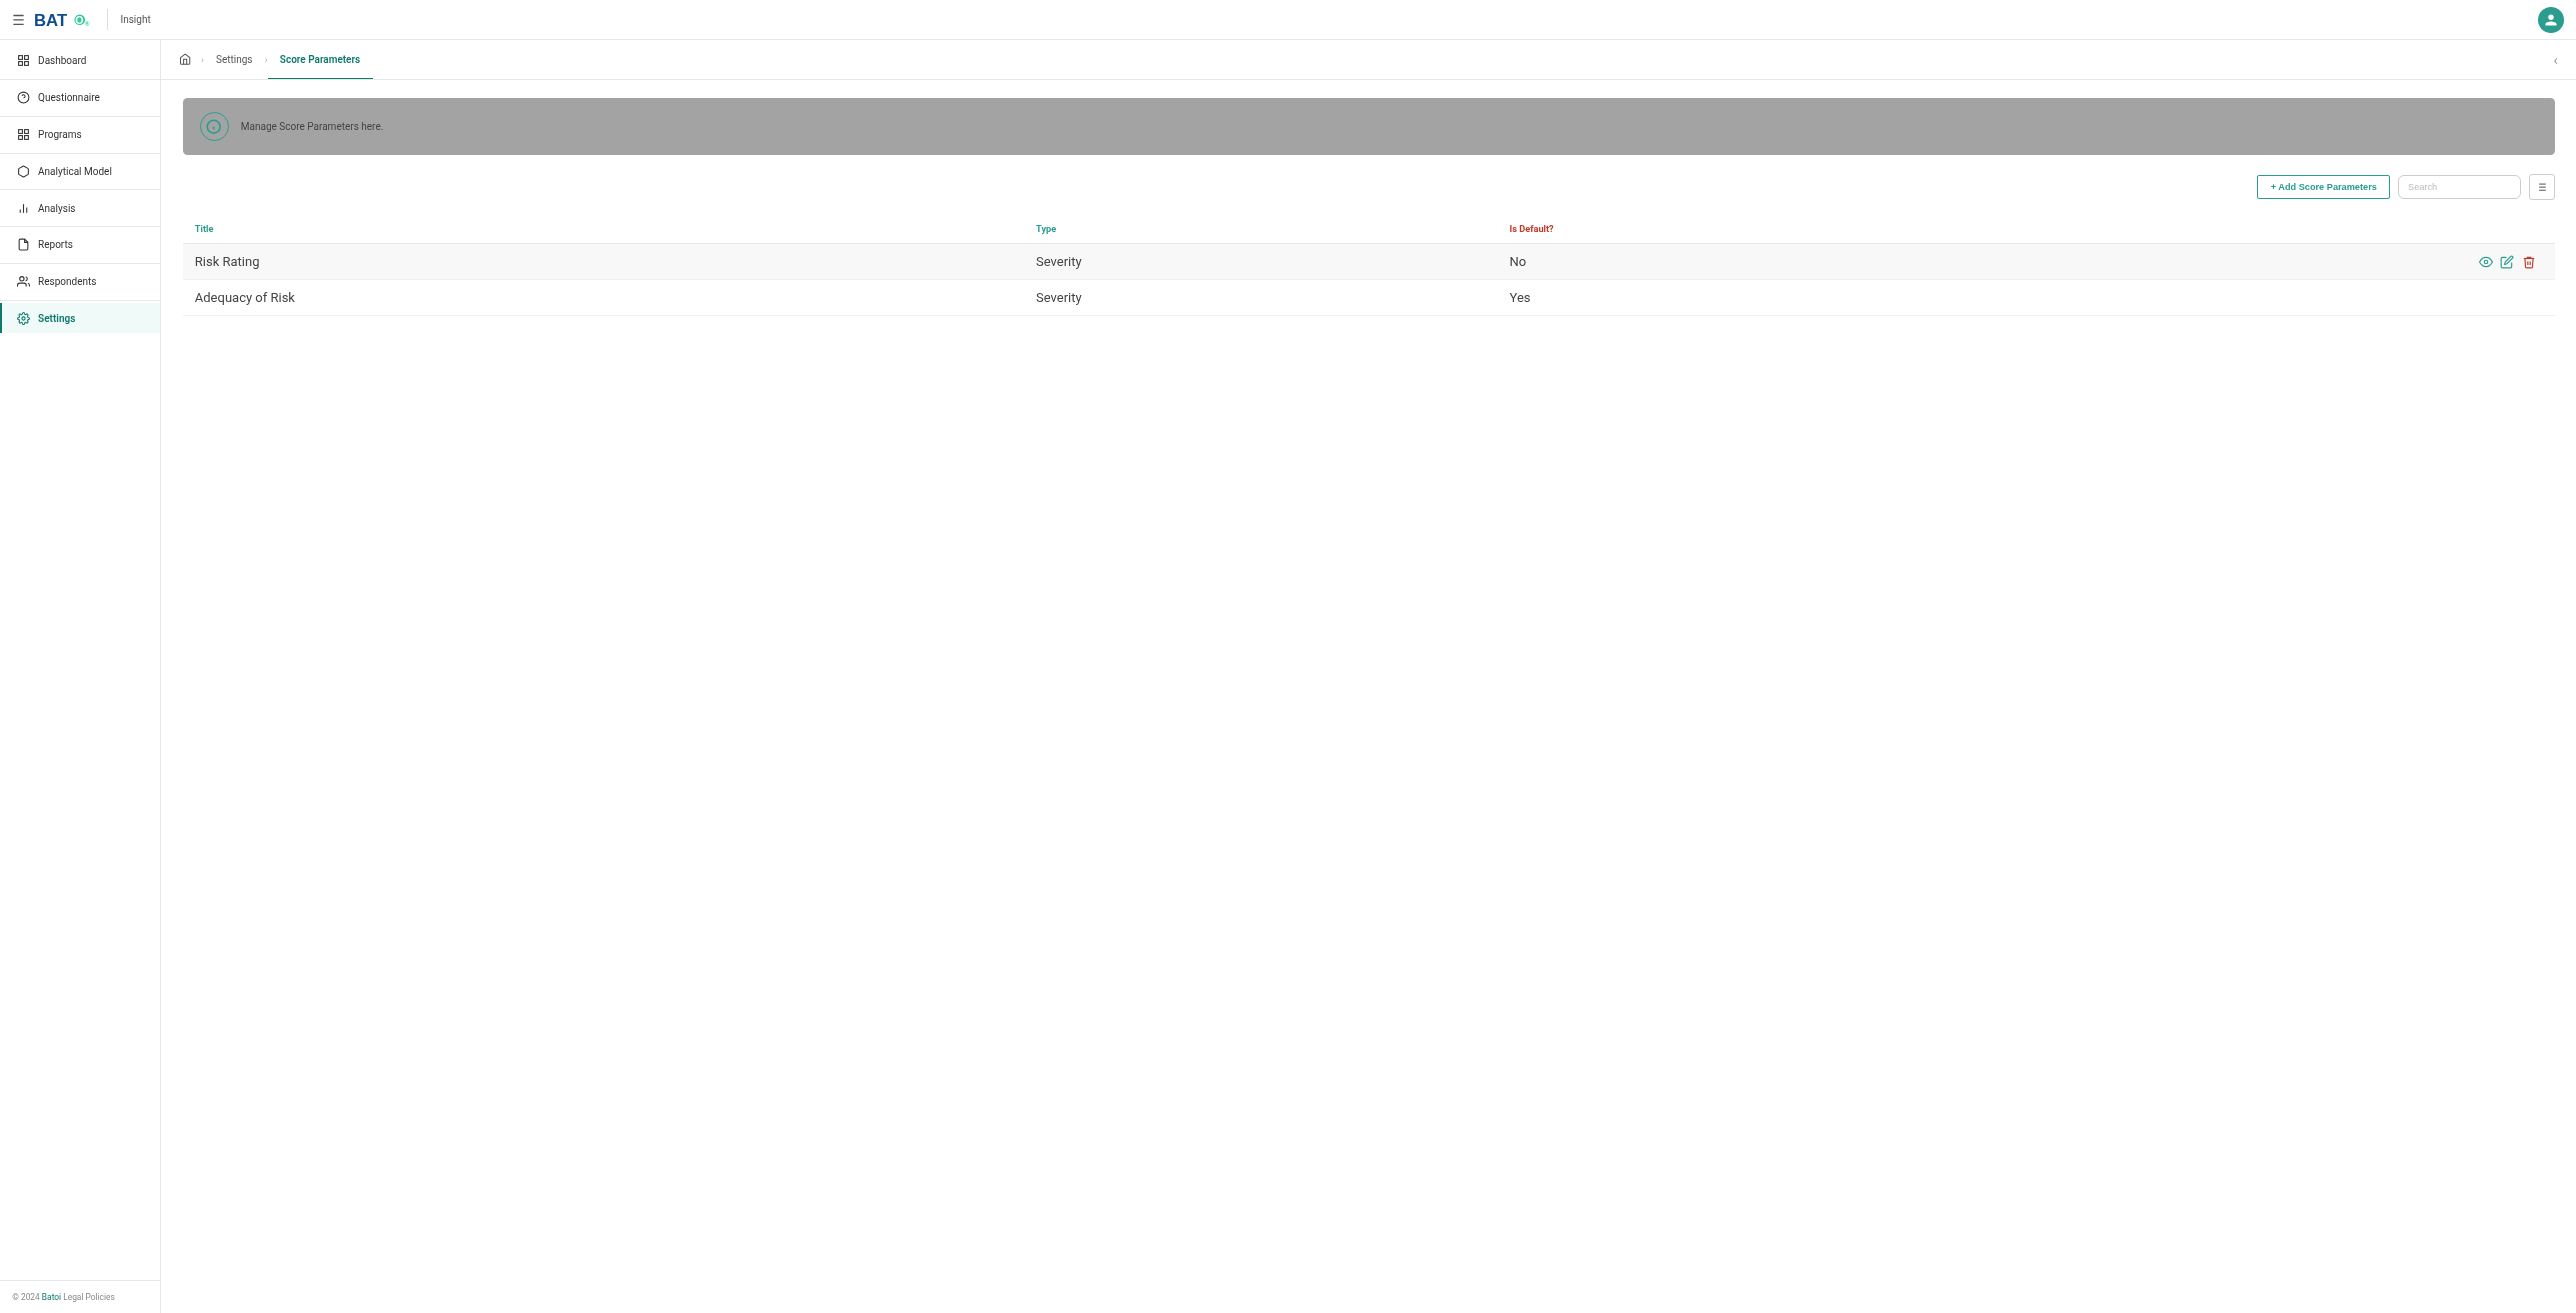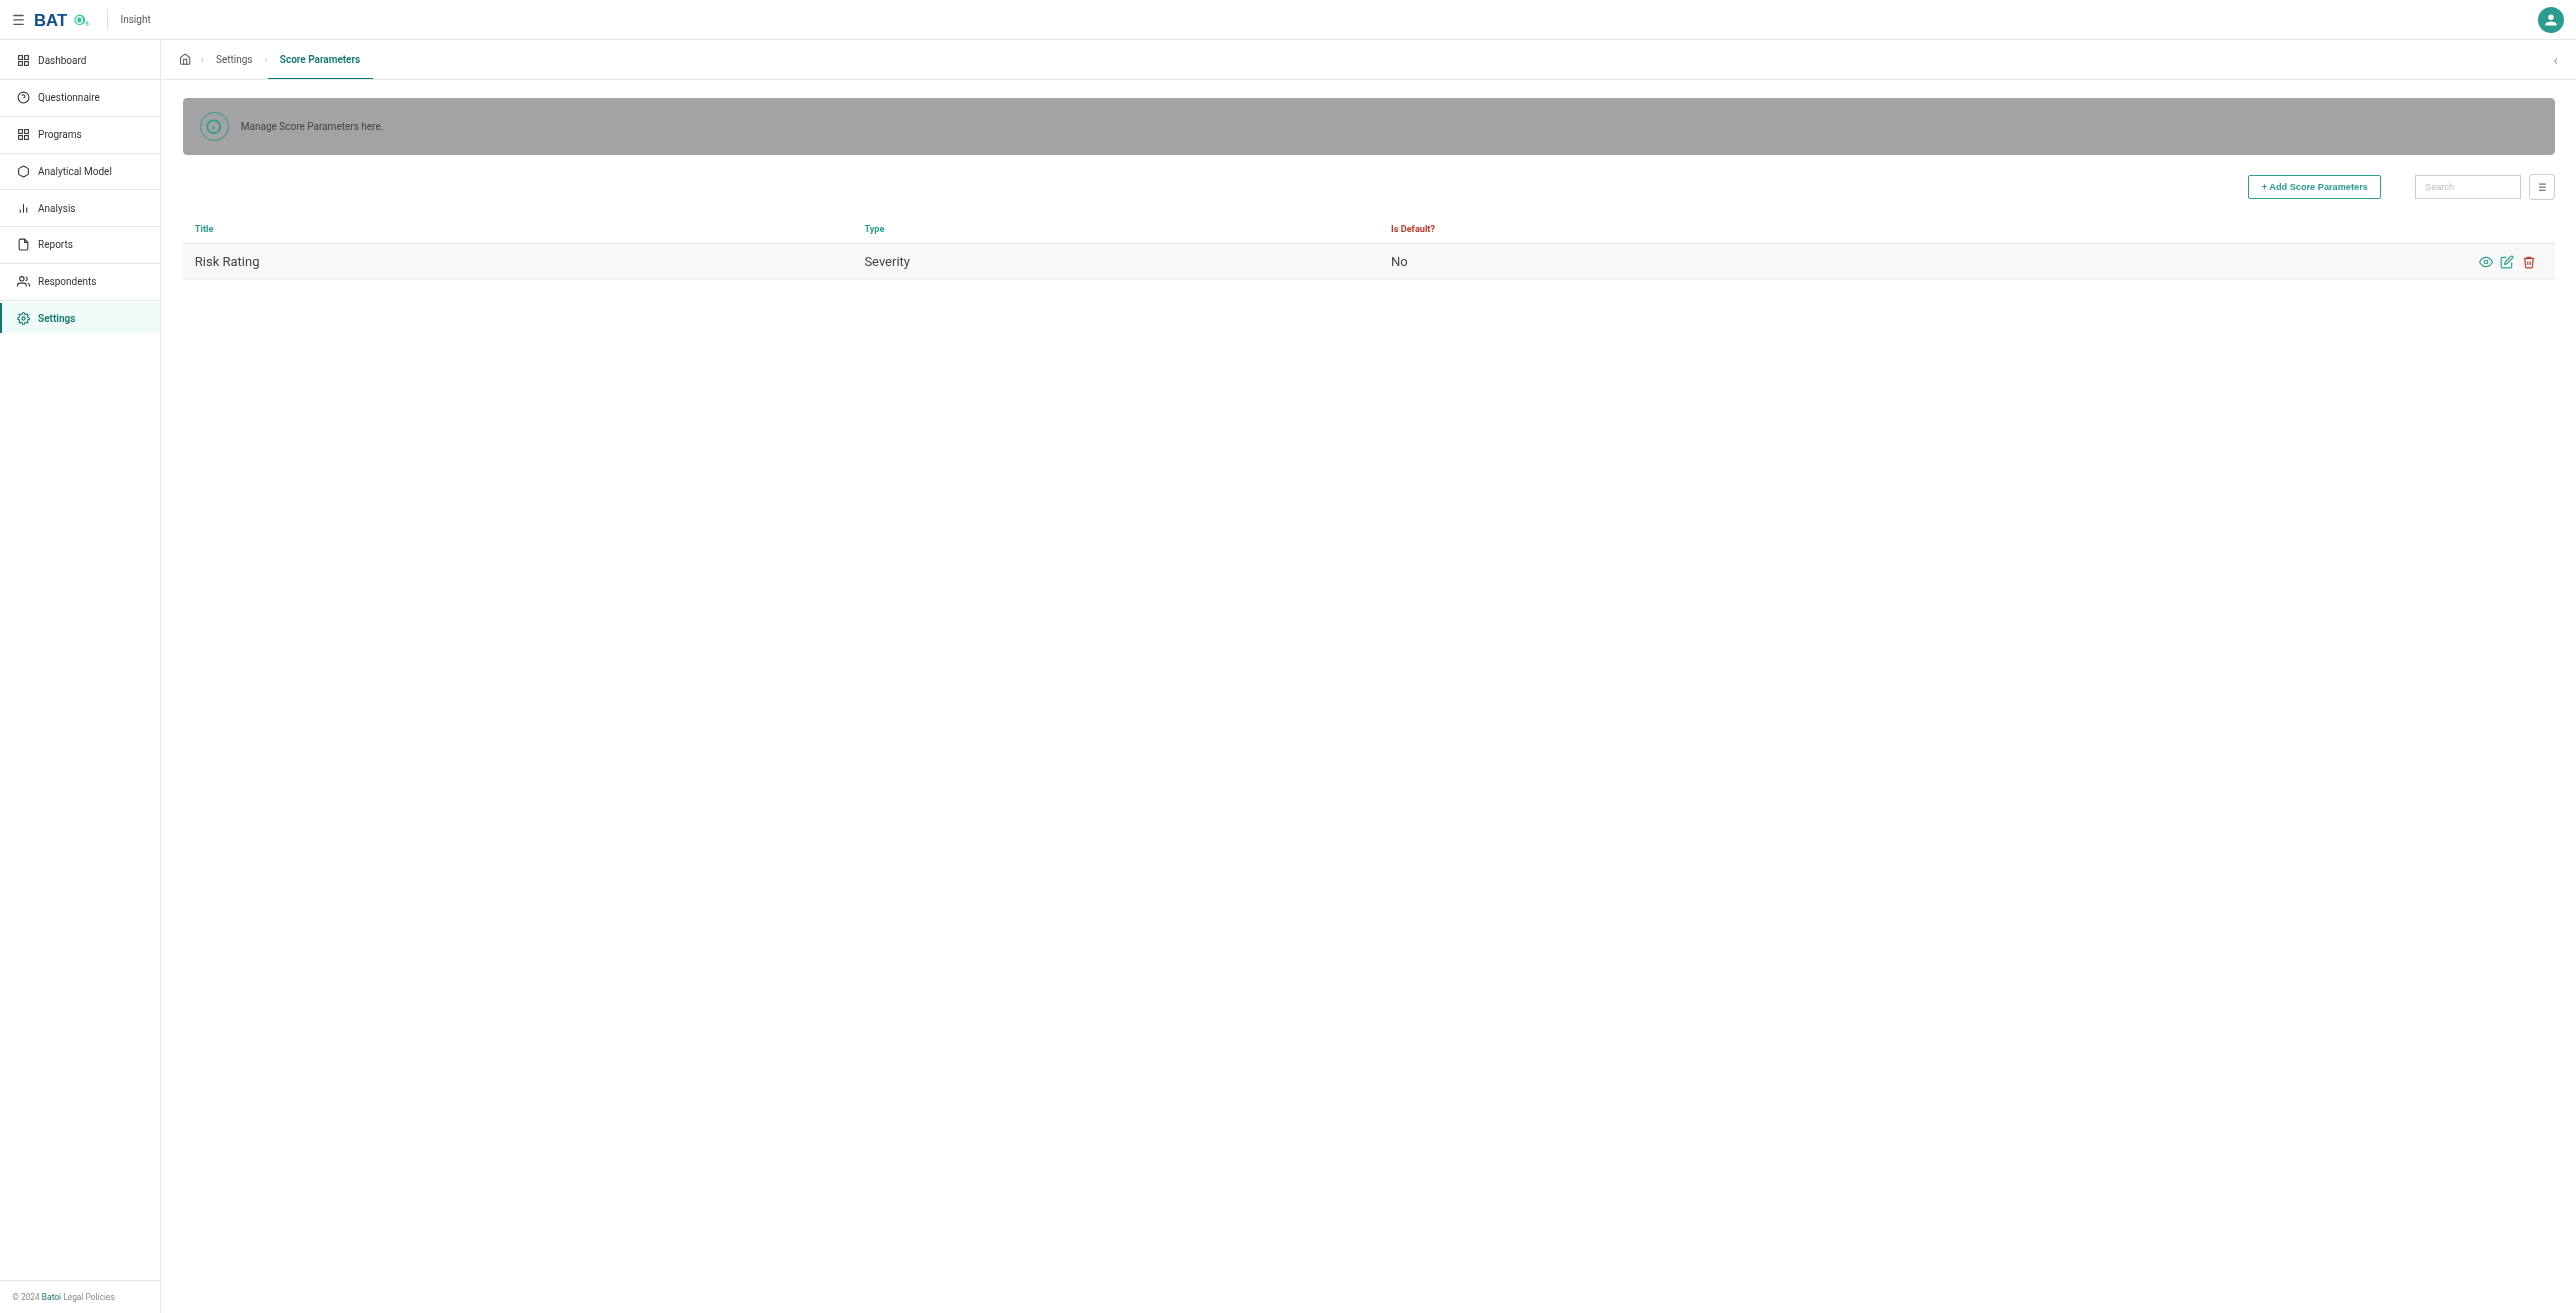--- a/index.html
+++ b/index.html
@@ -78,22 +78,22 @@
 
     
     .toolbar { display: flex; justify-content: flex-end; align-items: center; gap: 7.7px; margin-bottom: 14px; }
     .btn-add {
       display: flex; align-items: center; gap: 4.6px; border: 1.2px solid #2a9d8f;
       background: #fff; color: #2a9d8f; border-radius: 2px; padding: 6.1px 12.3px;
       font-size: 9.2px; font-weight: 600; cursor: pointer;
     }
     .search-input-wrap { position: relative; }
     .search-input {
-      border: 0.8px solid #ccc; border-radius: 0; padding: 6.1px 9.2px;
-      font-size: 9.2px; color: #555; outline: none; width: 106px; margin-left: 26px;
+      border: 0.8px solid #ccc; border-radius: 6px; padding: 6.1px 9.2px;
+      font-size: 9.2px; color: #555; outline: none; width: 123px;
     }
     .search-input::placeholder { color: #bbb; }
     .list-icon-btn {
       width: 26px; height: 26px; border: 0.8px solid #ccc; border-radius: 3.1px;
       display: flex; align-items: center; justify-content: center; cursor: pointer;
       background: #fff;
     }
     .list-icon-btn svg { width: 12.3px; height: 12.3px; color: #555; }
 
     
@@ -295,20 +295,26 @@
                   <svg class="action-icon delete" viewBox="0 0 24 24" fill="none" stroke="currentColor" stroke-width="2">
                     <polyline points="3,6 5,6 21,6"></polyline>
                       <path d="M19 6l-1 14a2 2 0 0 1-2 2H8a2 2 0 0 1-2-2L5 6"></path>
                       <path d="M10 11v6"></path>
                       <path d="M14 11v6"></path>
                       <path d="M9 6V4h6v2"></path>
                   </svg>
                 </div>
               </td>
             </tr>
+            <tr>
+              <td>Adequacy of Risk</td>
+              <td>Severity</td>
+              <td>Yes</td>
+              <td></td>
+            </tr>
           </tbody>
         </table>
       </div>
 
     </div>
   </div>
 </div>
 
 
 </body></html>

